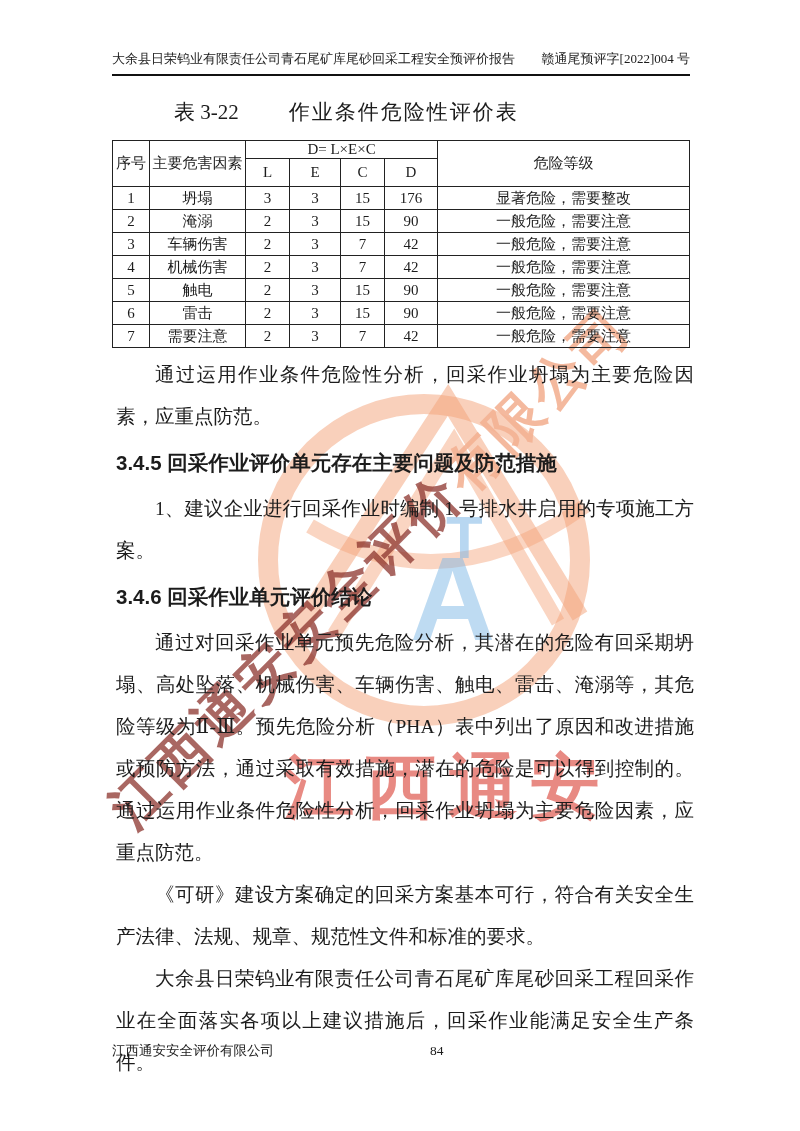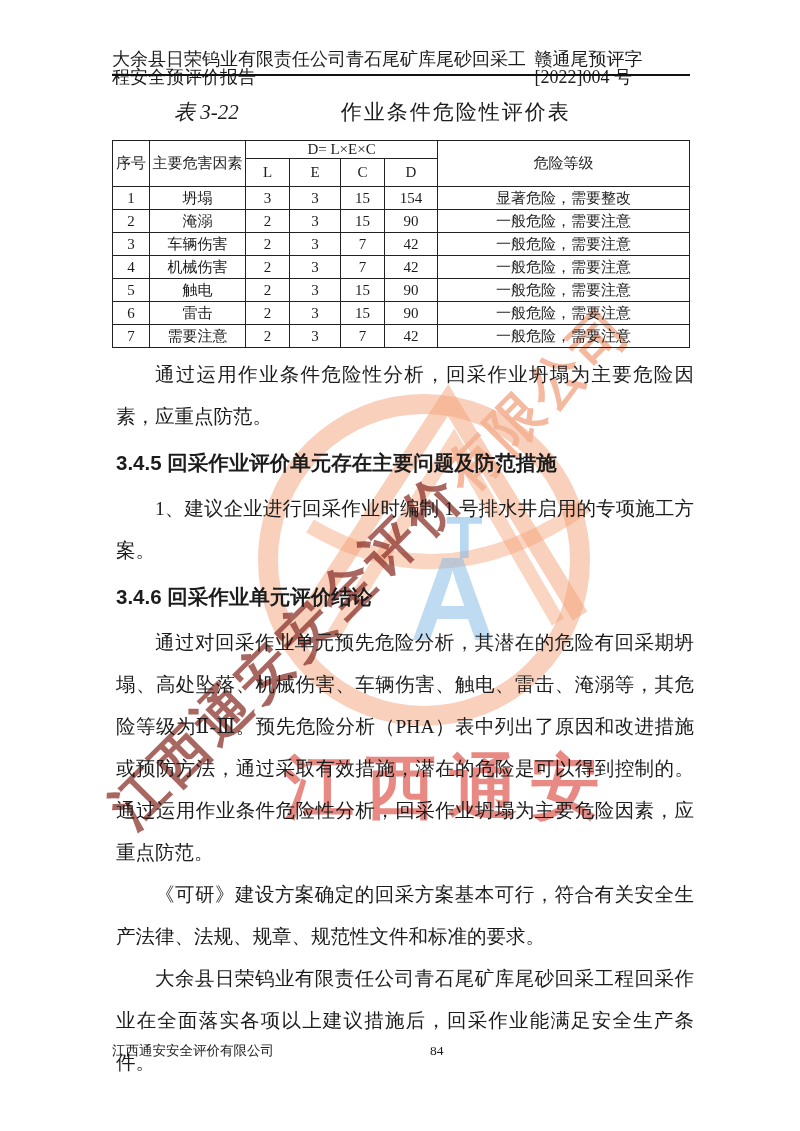--- a/index.html
+++ b/index.html
@@ -41,30 +41,30 @@
     letter-spacing:12px; color:rgba(218,66,55,0.62); font-weight:bold;
     white-space:nowrap;
   }
 
   
   .content { position:absolute; inset:0; z-index:1; }
 
   .doc-header {
     position:absolute; left:112px; top:50px; width:578px;
     display:flex; justify-content:space-between; align-items:flex-end;
-    font-size:18px; line-height:18px;
+    font-size:13px; line-height:18px;
   }
   .header-rule { position:absolute; left:112px; top:74px; width:578px; height:2px; background:#111; }
 
   .table-caption {
     position:absolute; left:112px; top:97px; width:578px;
     display:flex; font-size:21px; line-height:30px;
   }
-  .caption-label { margin-left:62px;font-style:italic; }
-  .caption-title { margin-left:102px; letter-spacing:2px; }
+  .caption-label { margin-left:62px; }
+  .caption-title { margin-left:50px; letter-spacing:2px; }
 
   table.eval {
     position:absolute; left:112px; top:140px; width:578px;
     border-collapse:collapse; table-layout:fixed;
     font-size:15px; text-align:center;
   }
   table.eval th, table.eval td {
     border:1px solid #222; padding:0 2px; font-weight:normal; overflow:hidden;
   }
   tr.hdr-top th { height:17px; }
@@ -146,21 +146,21 @@
       <th>E</th>
       <th>C</th>
       <th>D</th>
     </tr>
     <tr class="data-row">
       <td>1</td>
       <td>坍塌</td>
       <td>3</td>
       <td>3</td>
       <td>15</td>
-      <td>154</td>
+      <td>176</td>
       <td>显著危险，需要整改</td>
     </tr>
     <tr class="data-row">
       <td>2</td>
       <td>淹溺</td>
       <td>2</td>
       <td>3</td>
       <td>15</td>
       <td>90</td>
       <td>一般危险，需要注意</td>

